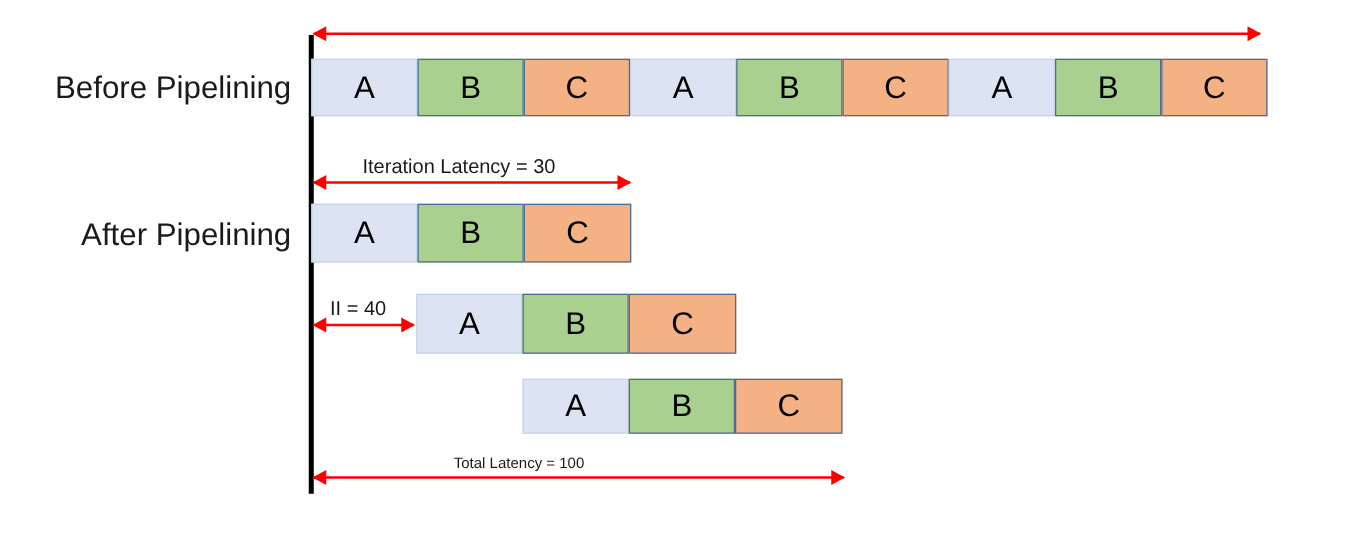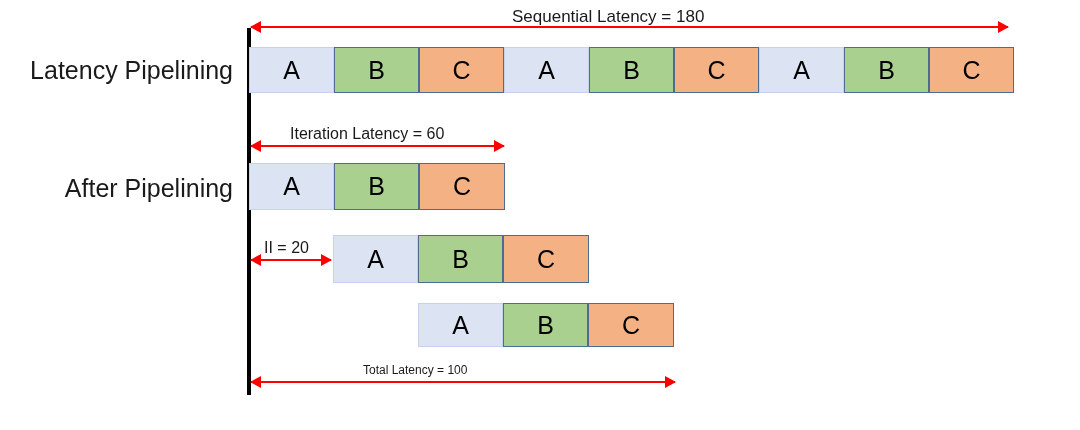--- a/index.html
+++ b/index.html
@@ -82,56 +82,55 @@
   .cap-seq{left:512px;top:8px;font-size:17px;}
   .cap-iter{left:290px;top:126px;font-size:16px;}
   .cap-ii{left:264px;top:240px;font-size:16px;}
   .cap-total{left:363px;top:364px;font-size:12px;}
 </style>
 </head>
 <body>
 
 <div id="stage">
 
-  <div class="row-label lbl-before">Latency Pipelining</div>
+  <div class="row-label lbl-before">Before Pipelining</div>
   <div class="row-label lbl-after">After Pipelining</div>
 
   <div class="axis"></div>
 
   <div class="arrow arrow-seq">
     <span class="head left"></span>
     <span class="head right"></span>
   </div>
-  <div class="caption cap-seq">Sequential Latency = 180</div>
 
   <div class="blockrow row1">
     <div class="blk A" style="width:85px">A</div>
     <div class="blk B" style="width:85px">B</div>
     <div class="blk C" style="width:85px">C</div>
     <div class="blk A" style="width:85px">A</div>
     <div class="blk B" style="width:85px">B</div>
     <div class="blk C" style="width:85px">C</div>
     <div class="blk A" style="width:85px">A</div>
     <div class="blk B" style="width:85px">B</div>
     <div class="blk C" style="width:85px">C</div>
   </div>
 
-  <div class="caption cap-iter">Iteration Latency = 60</div>
+  <div class="caption cap-iter">Iteration Latency = 30</div>
   <div class="arrow arrow-iter">
     <span class="head left"></span>
     <span class="head right"></span>
   </div>
 
   <div class="blockrow row2">
     <div class="blk A" style="width:85px">A</div>
     <div class="blk B" style="width:85px">B</div>
     <div class="blk C" style="width:86px">C</div>
   </div>
 
-  <div class="caption cap-ii">II = 20</div>
+  <div class="caption cap-ii">II = 40</div>
   <div class="arrow arrow-ii">
     <span class="head left"></span>
     <span class="head right"></span>
   </div>
 
   <div class="blockrow row3">
     <div class="blk A" style="width:85px">A</div>
     <div class="blk B" style="width:85px">B</div>
     <div class="blk C" style="width:86px">C</div>
   </div>

